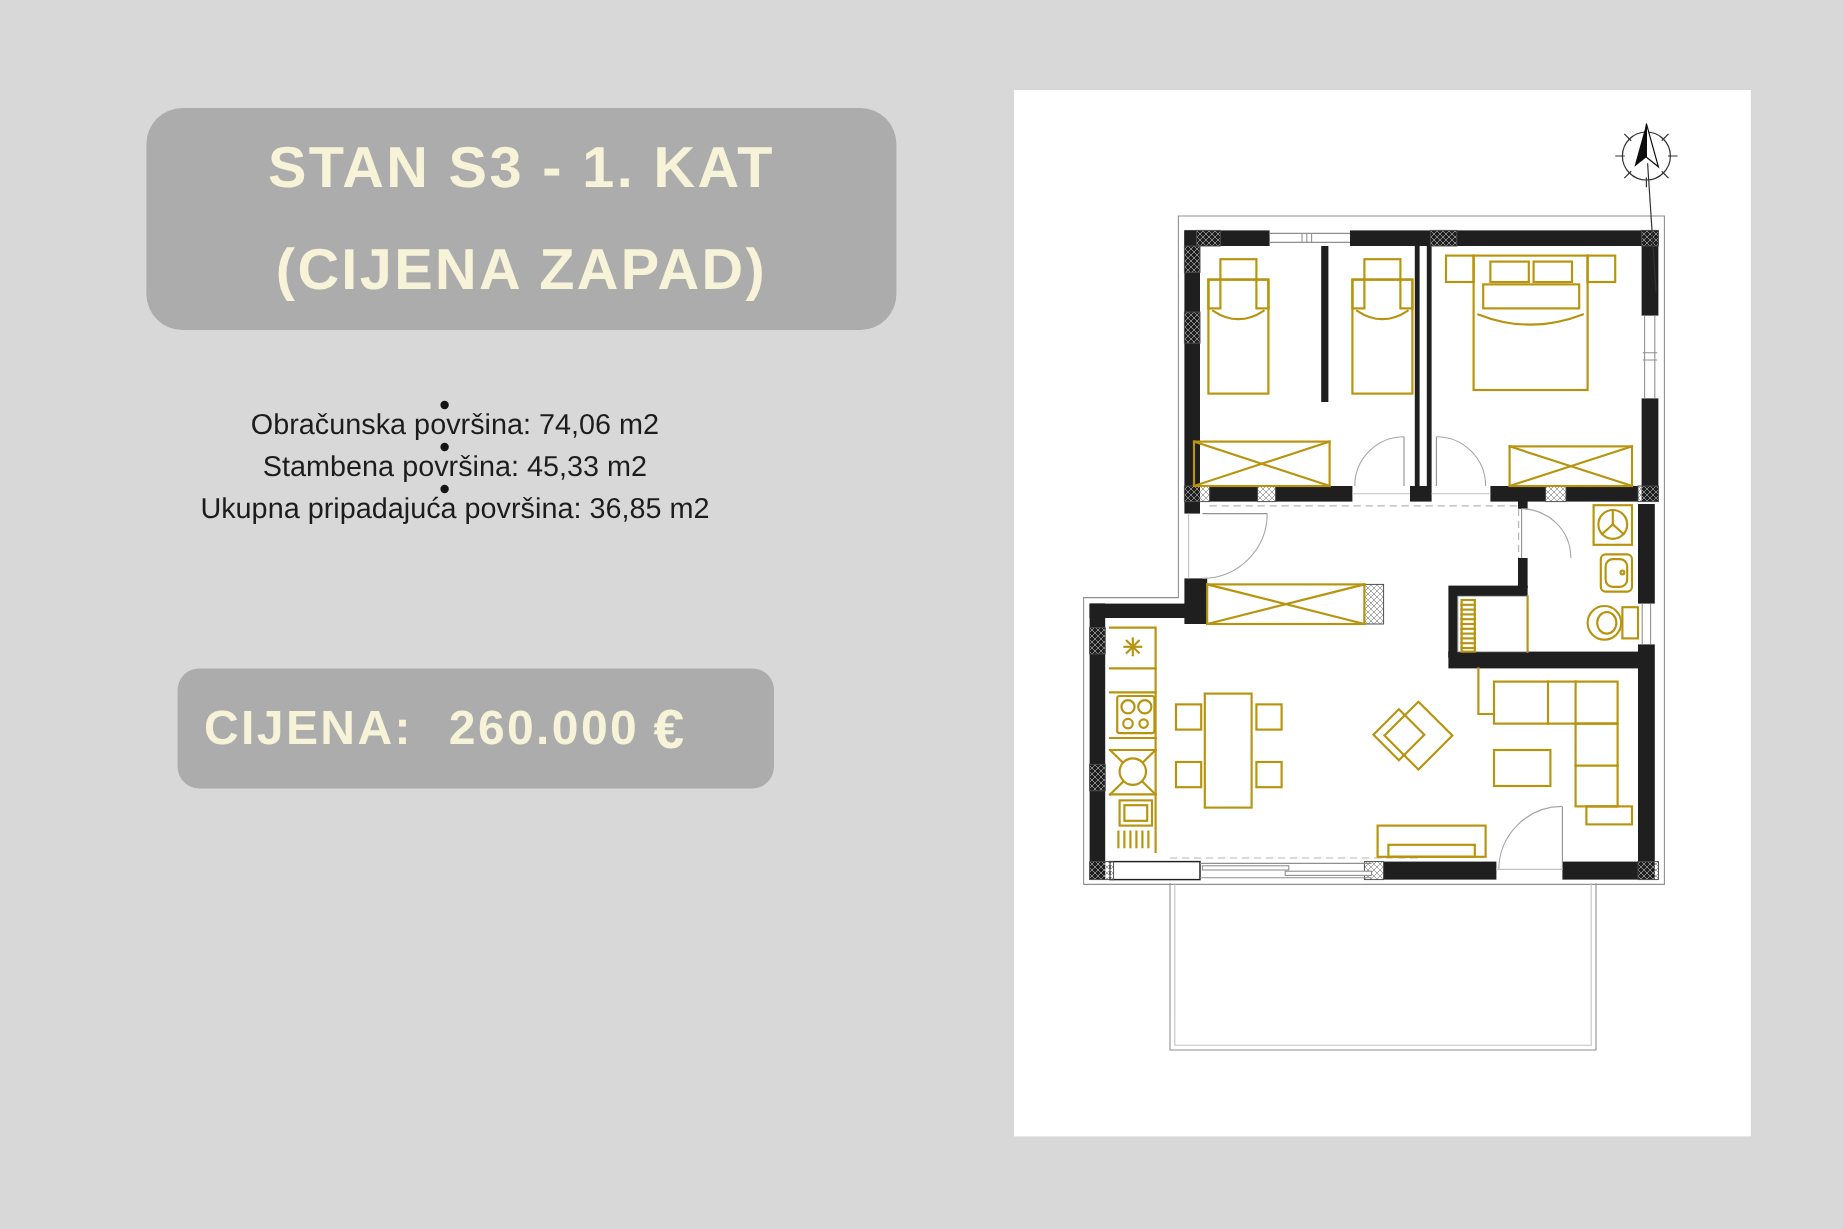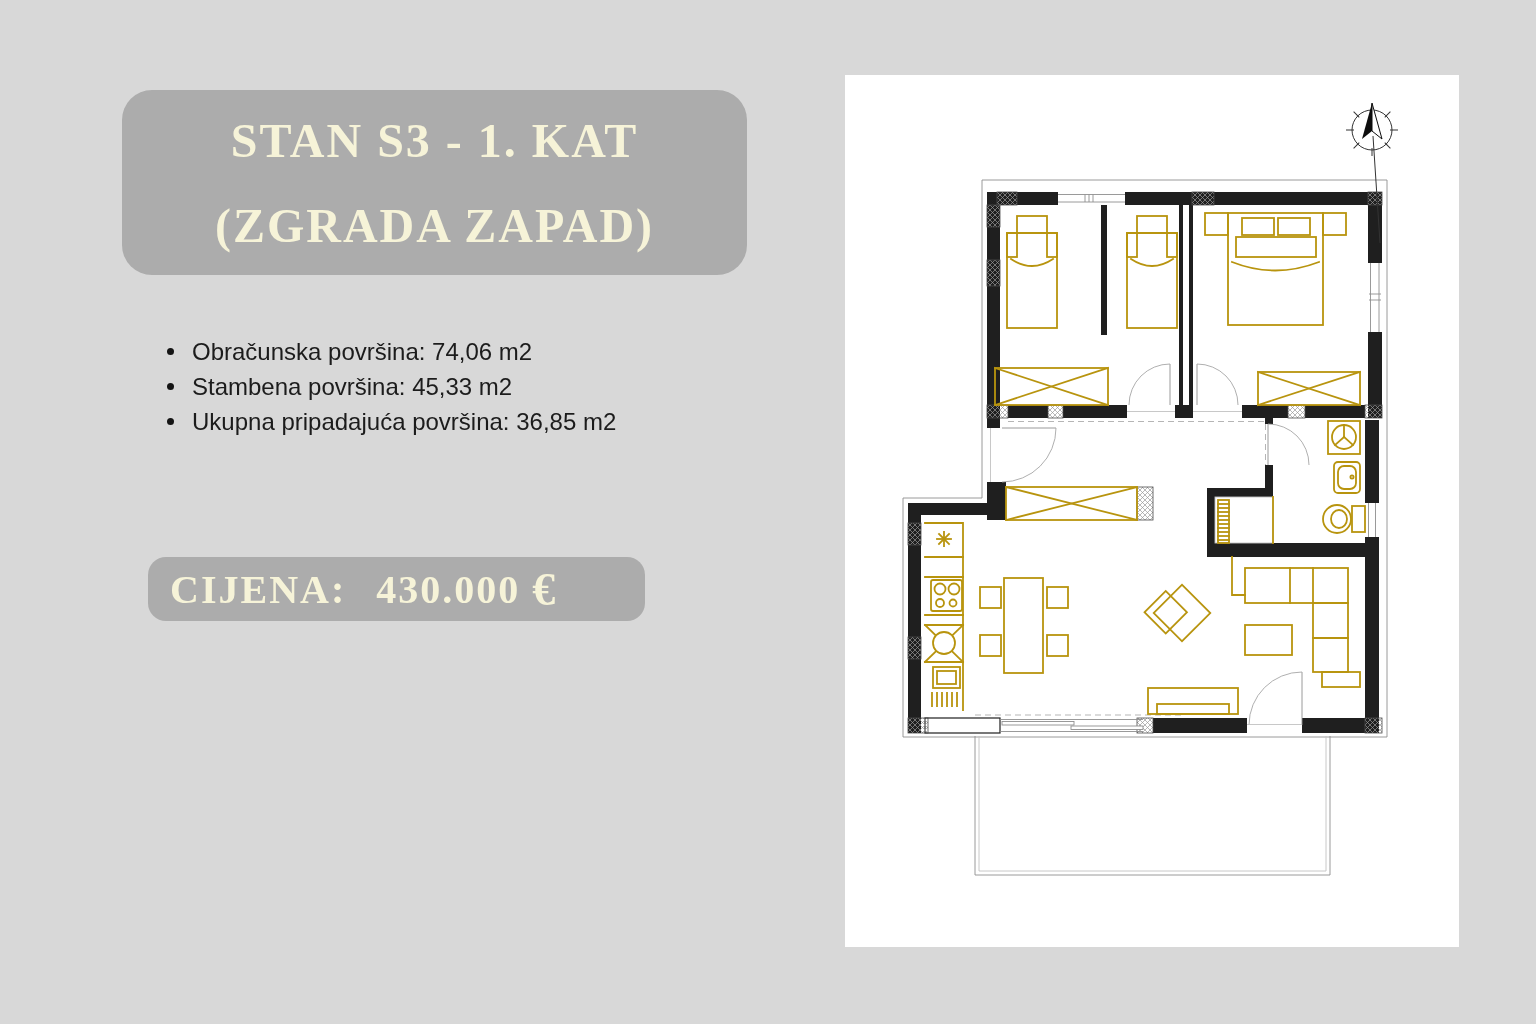--- a/index.html
+++ b/index.html
@@ -7,38 +7,38 @@
     --panel-white:#ffffff; --plan-gold:#b8940e; --plan-wall:#1f1f1f;
   }
   html,body{margin:0;padding:0;}
   body{
     width:1536px;height:1024px;position:relative;overflow:hidden;
     background:var(--page-bg);
     font-family:"Liberation Sans",sans-serif;
   }
   .badge{
     position:absolute;background:var(--badge-gray);color:var(--cream);
-    font-weight:bold;border-radius:30px;font-family:Liberation Serif, serif;
+    font-weight:bold;border-radius:30px;
   }
   #title-box{
     left:122px;top:90px;width:625px;height:185px;
     display:flex;flex-direction:column;justify-content:center;align-items:center;
     font-size:48px;letter-spacing:2px;line-height:85px;text-align:center;
   }
   #details{
     position:absolute;left:167px;top:334px;color:var(--text-dark);
     font-size:24px;list-style:none;margin:0;padding:0;
   }
-  #details li{display:flex;align-items:center;height:35px;}
+  #details li{display:flex;align-items:center;height:35px;flex-direction:column;}
   #details li .dot{
     width:7px;height:7px;border-radius:50%;background:#141414;
     margin-right:18px;flex:0 0 auto;
   }
   #price-box{
-    left:148px;top:557px;width:497px;height:64px;border-radius:18px;
+    left:148px;top:557px;width:497px;height:100px;border-radius:18px;
     display:flex;align-items:center;font-size:40px;letter-spacing:2px;
     padding-left:22px;box-sizing:border-box;
   }
   #price-box .amount{margin-left:30px;}
   #price-box .currency{margin-left:12px;font-size:46px;}
   #plan-panel{
     position:absolute;left:845px;top:75px;width:614px;height:872px;
     background:var(--panel-white);
   }
   #plan-panel svg{display:block;width:614px;height:872px;}
@@ -53,41 +53,41 @@
   .gold{stroke:var(--plan-gold);stroke-width:1.8;fill:none;stroke-linejoin:miter;stroke-linecap:square;}
   .sinkw{fill:#ffffff;stroke:var(--plan-gold);stroke-width:1.8;}
   .wpanel{fill:#ffffff;stroke:#8f8f8f;stroke-width:0.9;}
   .compass-line{stroke:#333333;stroke-width:1;fill:none;}
 </style>
 </head>
 <body>
 
 <div class="badge" id="title-box">
   <div>STAN S3 - 1. KAT</div>
-  <div>(ZGRADA ZAPAD)</div>
+  <div>(CIJENA ZAPAD)</div>
 </div>
 
 <ul id="details">
   <li>
       <span class="dot"></span>
       <span>Obračunska površina: 74,06 m2</span>
     </li>
   <li>
       <span class="dot"></span>
       <span>Stambena površina: 45,33 m2</span>
     </li>
   <li>
       <span class="dot"></span>
       <span>Ukupna pripadajuća površina: 36,85 m2</span>
     </li>
 </ul>
 
 <div class="badge" id="price-box">
   <span>CIJENA:</span>
-  <span class="amount">430.000</span>
+  <span class="amount">260.000</span>
   <span class="currency">€</span>
 </div>
 
 <div id="plan-panel">
 <svg viewBox="0 0 614 872">
   <defs>
     <pattern id="hatchp" width="5" height="5" patternUnits="userSpaceOnUse">
       <path d="M0,0 L5,5 M5,0 L0,5" stroke="#9a9a9a" stroke-width="0.7"></path>
     </pattern>
   </defs>

